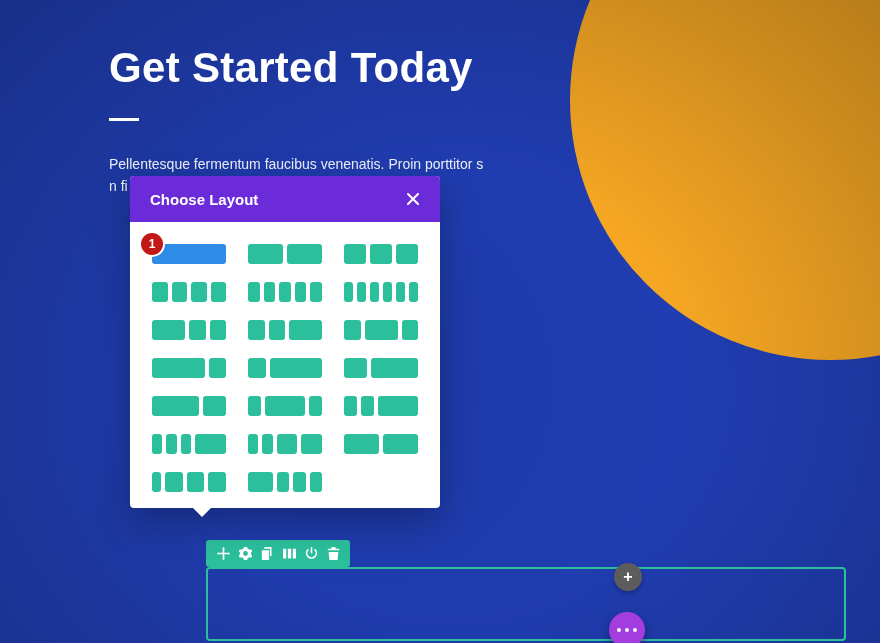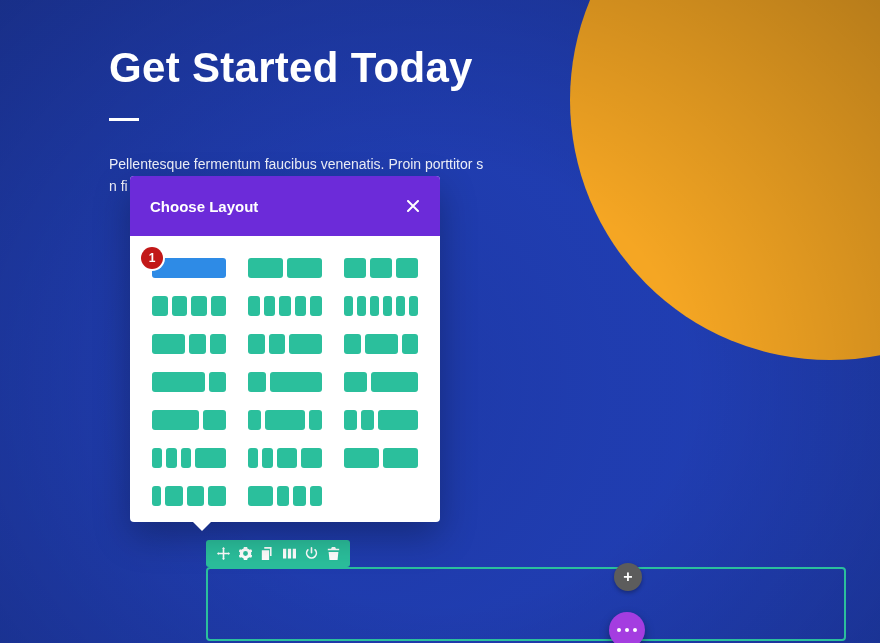--- a/index.html
+++ b/index.html
@@ -35,21 +35,21 @@
     width: 310px;
     background: #fff;
     border-radius: 4px;
     box-shadow: 0 14px 36px rgba(0,0,0,0.28);
     color: #333;
     z-index: 50;
   }
   .pop-header {
     background: #6c2bd9;
     color: #fff;
-    height: 60px;
+    height: 46px;
     border-radius: 4px 4px 0 0;
     display: flex; align-items: center; justify-content: space-between;
     padding: 0 14px 0 20px;
     font-size: 15px; font-weight: 600;
   }
   .pop-close { width: 26px; height: 26px; display:flex; align-items:center; justify-content:center; cursor:pointer; fill:#fff; }
 
   .grid {
     padding: 22px 22px 16px 22px;
     display: grid;

